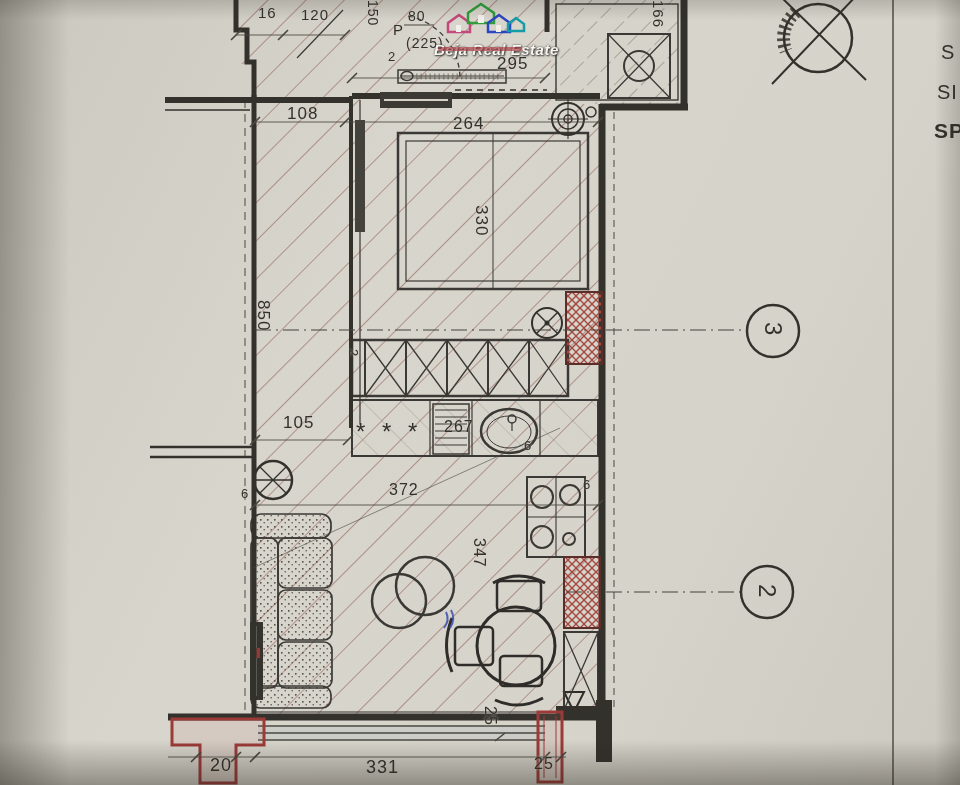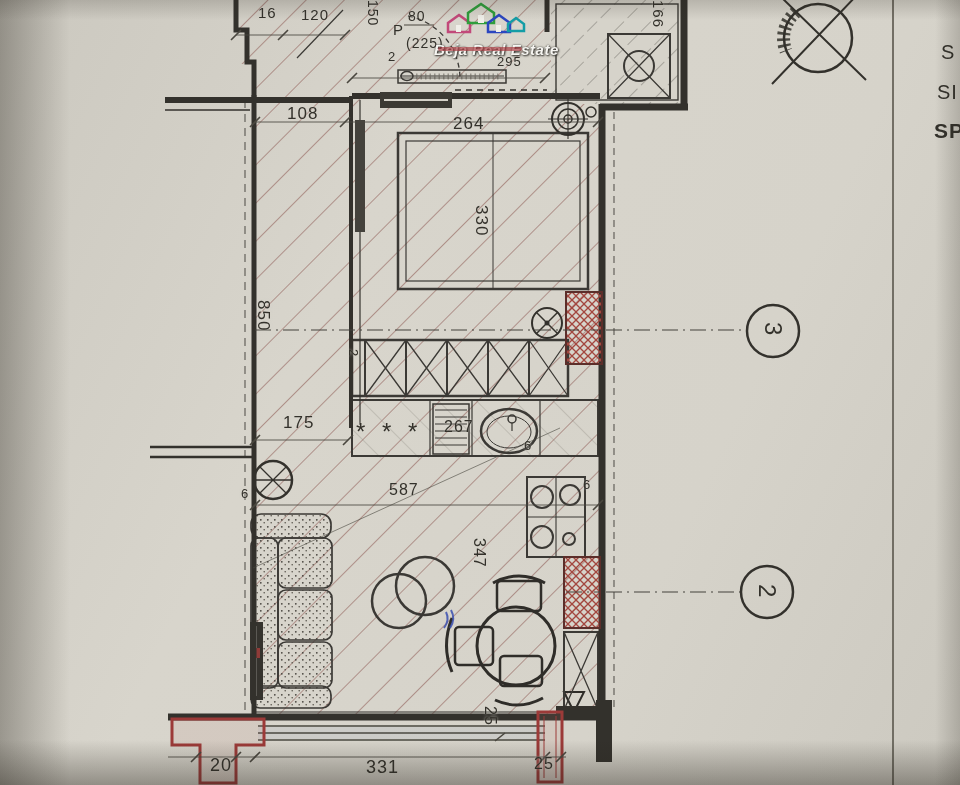--- a/index.html
+++ b/index.html
@@ -255,31 +255,31 @@
     <line x1="893" y1="0" x2="893" y2="785" stroke="#5b574d" stroke-width="2" opacity="0.8"></line>
   </svg>
 
   <div class="lbl" style="left:258px;top:5px;font-size:15px">16</div>
   <div class="lbl" style="left:301px;top:7px;font-size:15px">120</div>
   <div class="lbl rot" style="left:380px;top:0px;font-size:14px">150</div>
   <div class="lbl" style="left:408px;top:9px;font-size:14px">80</div>
   <div class="lbl" style="left:393px;top:22px;font-size:15px">P</div>
   <div class="lbl" style="left:406px;top:36px;font-size:14px">(225)</div>
   <div class="lbl" style="left:388px;top:50px;font-size:13px">2</div>
-  <div class="lbl" style="left:497px;top:55px;font-size:13px">295</div>
+  <div class="lbl" style="left:497px;top:55px;font-size:17px">295</div>
   <div class="lbl rot" style="left:666px;top:0px;font-size:15px">166</div>
   <div class="lbl" style="left:287px;top:105px;font-size:17px">108</div>
   <div class="lbl" style="left:453px;top:115px;font-size:17px">264</div>
   <div class="lbl rot" style="left:490px;top:205px;font-size:17px">330</div>
   <div class="lbl rot" style="left:272px;top:300px;font-size:17px">850</div>
   <div class="lbl rot" style="left:360px;top:349px;font-size:13px">2</div>
-  <div class="lbl" style="left:283px;top:414px;font-size:17px">175</div>
+  <div class="lbl" style="left:283px;top:414px;font-size:17px">105</div>
   <div class="lbl" style="left:444px;top:419px;font-size:16px">267</div>
   <div class="lbl" style="left:356px;top:420px;font-size:24px;letter-spacing:5px">* * *</div>
-  <div class="lbl" style="left:389px;top:482px;font-size:16px">587</div>
+  <div class="lbl" style="left:389px;top:482px;font-size:16px">372</div>
   <div class="lbl rot" style="left:487px;top:538px;font-size:16px">347</div>
   <div class="lbl" style="left:241px;top:487px;font-size:13px">6</div>
   <div class="lbl" style="left:524px;top:439px;font-size:13px">6</div>
   <div class="lbl" style="left:583px;top:478px;font-size:13px">6</div>
   <div class="lbl" style="left:210px;top:756px;font-size:18px">20</div>
   <div class="lbl" style="left:366px;top:758px;font-size:18px">331</div>
   <div class="lbl rot" style="left:498px;top:706px;font-size:16px">25</div>
   <div class="lbl" style="left:534px;top:756px;font-size:16px">25</div>
 
   <div class="lbl rot" style="left:785px;top:322px;font-size:24px">3</div>

